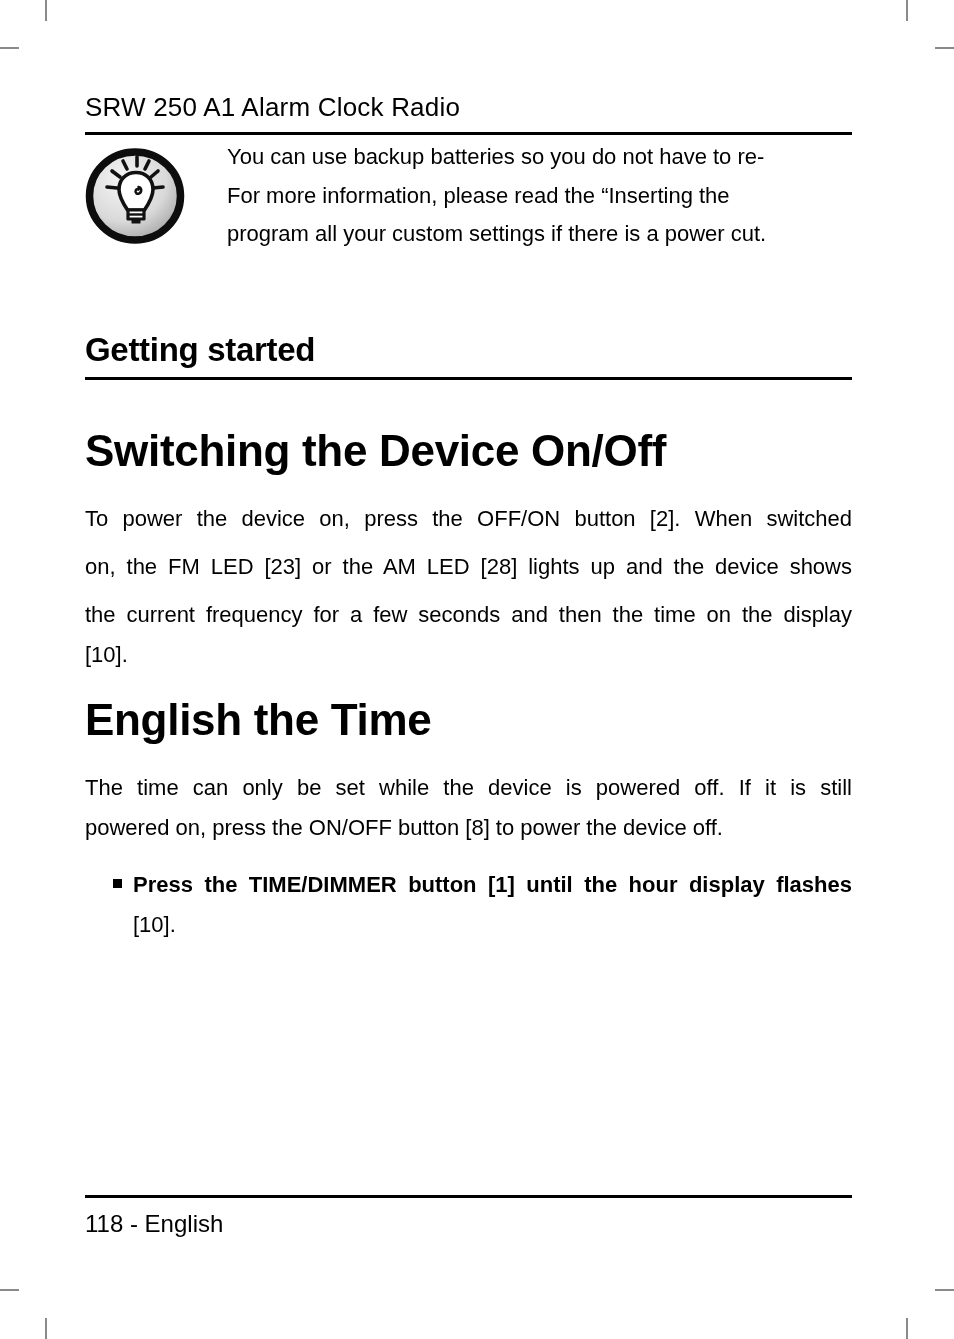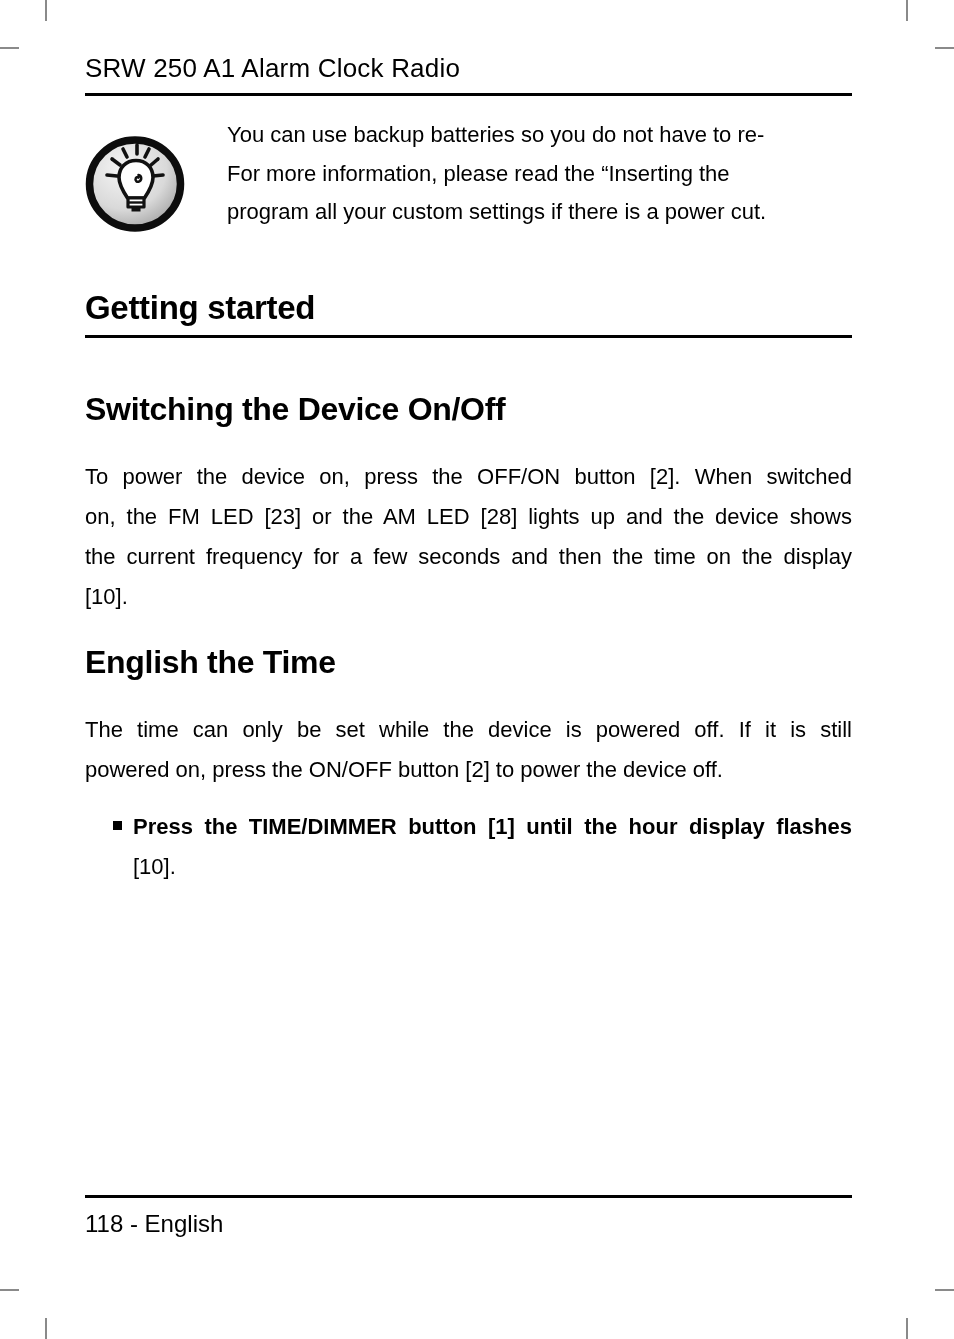--- a/index.html
+++ b/index.html
@@ -24,69 +24,69 @@
   .crop.bl-h { left: 0; top: 1289px; }
   .crop.bl-v { left: 45px; top: 1318px; }
   .crop.br-h { left: 935px; top: 1289px; }
   .crop.br-v { left: 906px; top: 1318px; }
 
   .content {
     position: absolute;
     left: 85px;
     top: 0;
     width: 767px;
-    padding-top: 53px;
+    padding-top: 92px;
   }
   .header-title {
     font-size: 26px;
     font-weight: 400;
     line-height: 30px;
     letter-spacing: 0.2px;
   }
   .rule {
     width: 100%;
     height: 3px;
     background: #000000;
   }
   .rule.header-rule { margin-top: 10px; }
 
   .note-row {
-    margin-top: 20px;
+    margin-top: 3px;
     display: flex;
-    align-items: flex-end;
+    align-items: center;
   }
   .note-icon { flex: 0 0 100px; width: 100px; height: 96px; }
   .note-icon svg { display: block; width: 100px; height: 96px; }
   .note-text {
     margin-left: 42px;
     width: 610px;
     font-size: 22px;
   }
   .note-text .nline { line-height: 38.5px; white-space: nowrap; }
 
   h1.sec {
-    margin-top: 56px;
+    margin-top: 76px;
     font-size: 33px;
     font-weight: 700;
     line-height: 40px;
     letter-spacing: -0.3px;
   }
   .rule.sec-rule { margin-top: 7px; }
 
   h2.sub {
     margin-top: 49px;
-    font-size: 32px;
+    font-size: 44px;
     font-weight: 700;
     line-height: 44px;
     letter-spacing: -0.3px;
   }
   h2.sub.second { margin-top: 23px; }
 
   .para { font-size: 22px; }
-  .para .jline { line-height: 40px; text-align: justify; text-align-last: justify; }
+  .para .jline { line-height: 40px; text-align: justify; text-align-last: justify; margin-top: 8px; }
   .para .lline { line-height: 40px; text-align: left; }
   .para.p1 { margin-top: 26px; }
   .para.p2 { margin-top: 18px; }
   .para.p3 { margin-top: 26px; }
 
   .bullet-row {
     margin-top: 17px;
     display: flex;
     align-items: flex-start;
   }
@@ -185,21 +185,21 @@
       <div class="jline">on, the FM LED [23] or the AM LED [28] lights up and the device shows</div>
       <div class="jline">the current frequency for a few seconds and then the time on the display</div>
       <div class="lline">[10].</div>
     </div>
 
 
     <h2 class="sub second">English the Time</h2>
 
     <div class="para p3">
       <div class="jline">The time can only be set while the device is powered off. If it is still</div>
-      <div class="lline">powered on, press the ON/OFF button [2] to power the device off.</div>
+      <div class="lline">powered on, press the ON/OFF button [8] to power the device off.</div>
     </div>
 
     <div class="bullet-row">
       <span class="bullet-marker"></span>
       <div class="bullet-text">
         <div class="jline">Press the TIME/DIMMER button [1] until the hour display flashes</div>
         <div class="lline">[10].</div>
       </div>
     </div>
 

